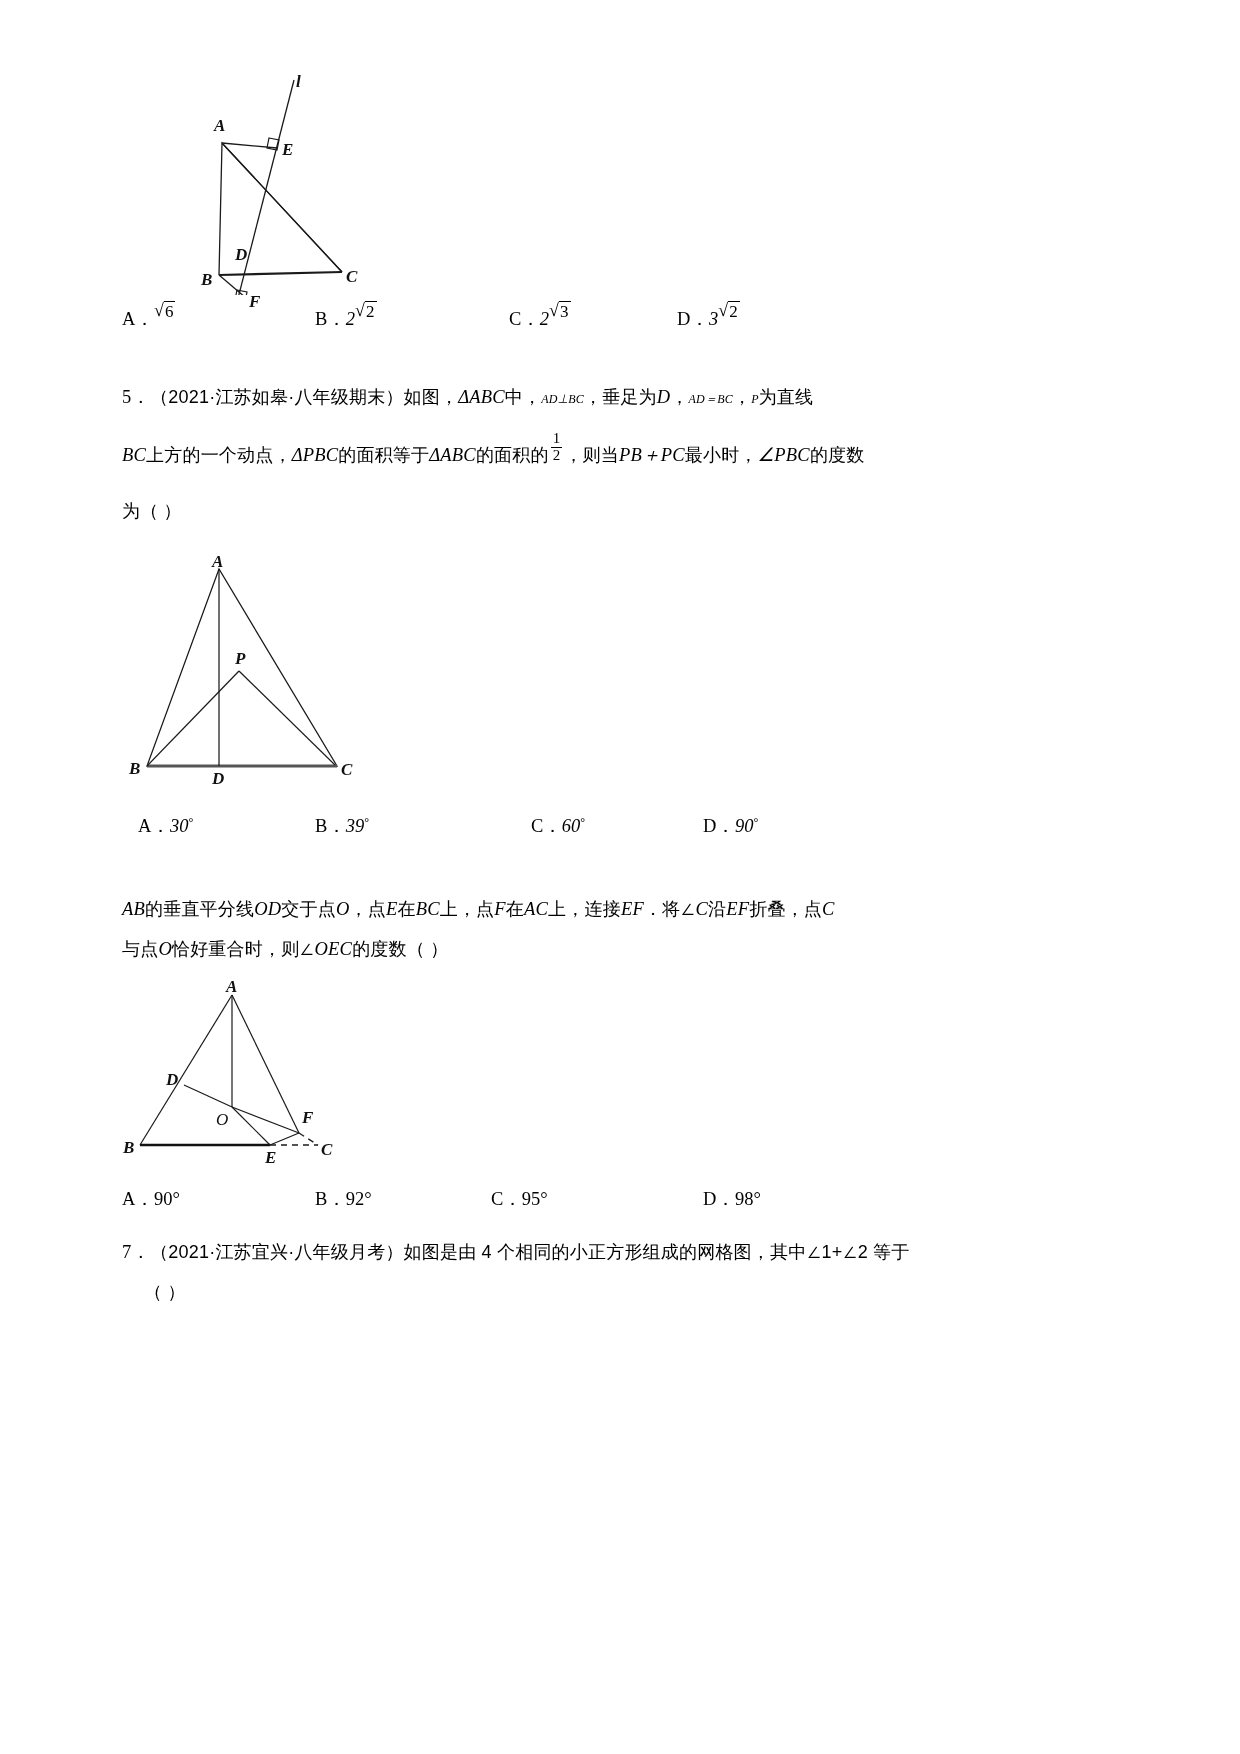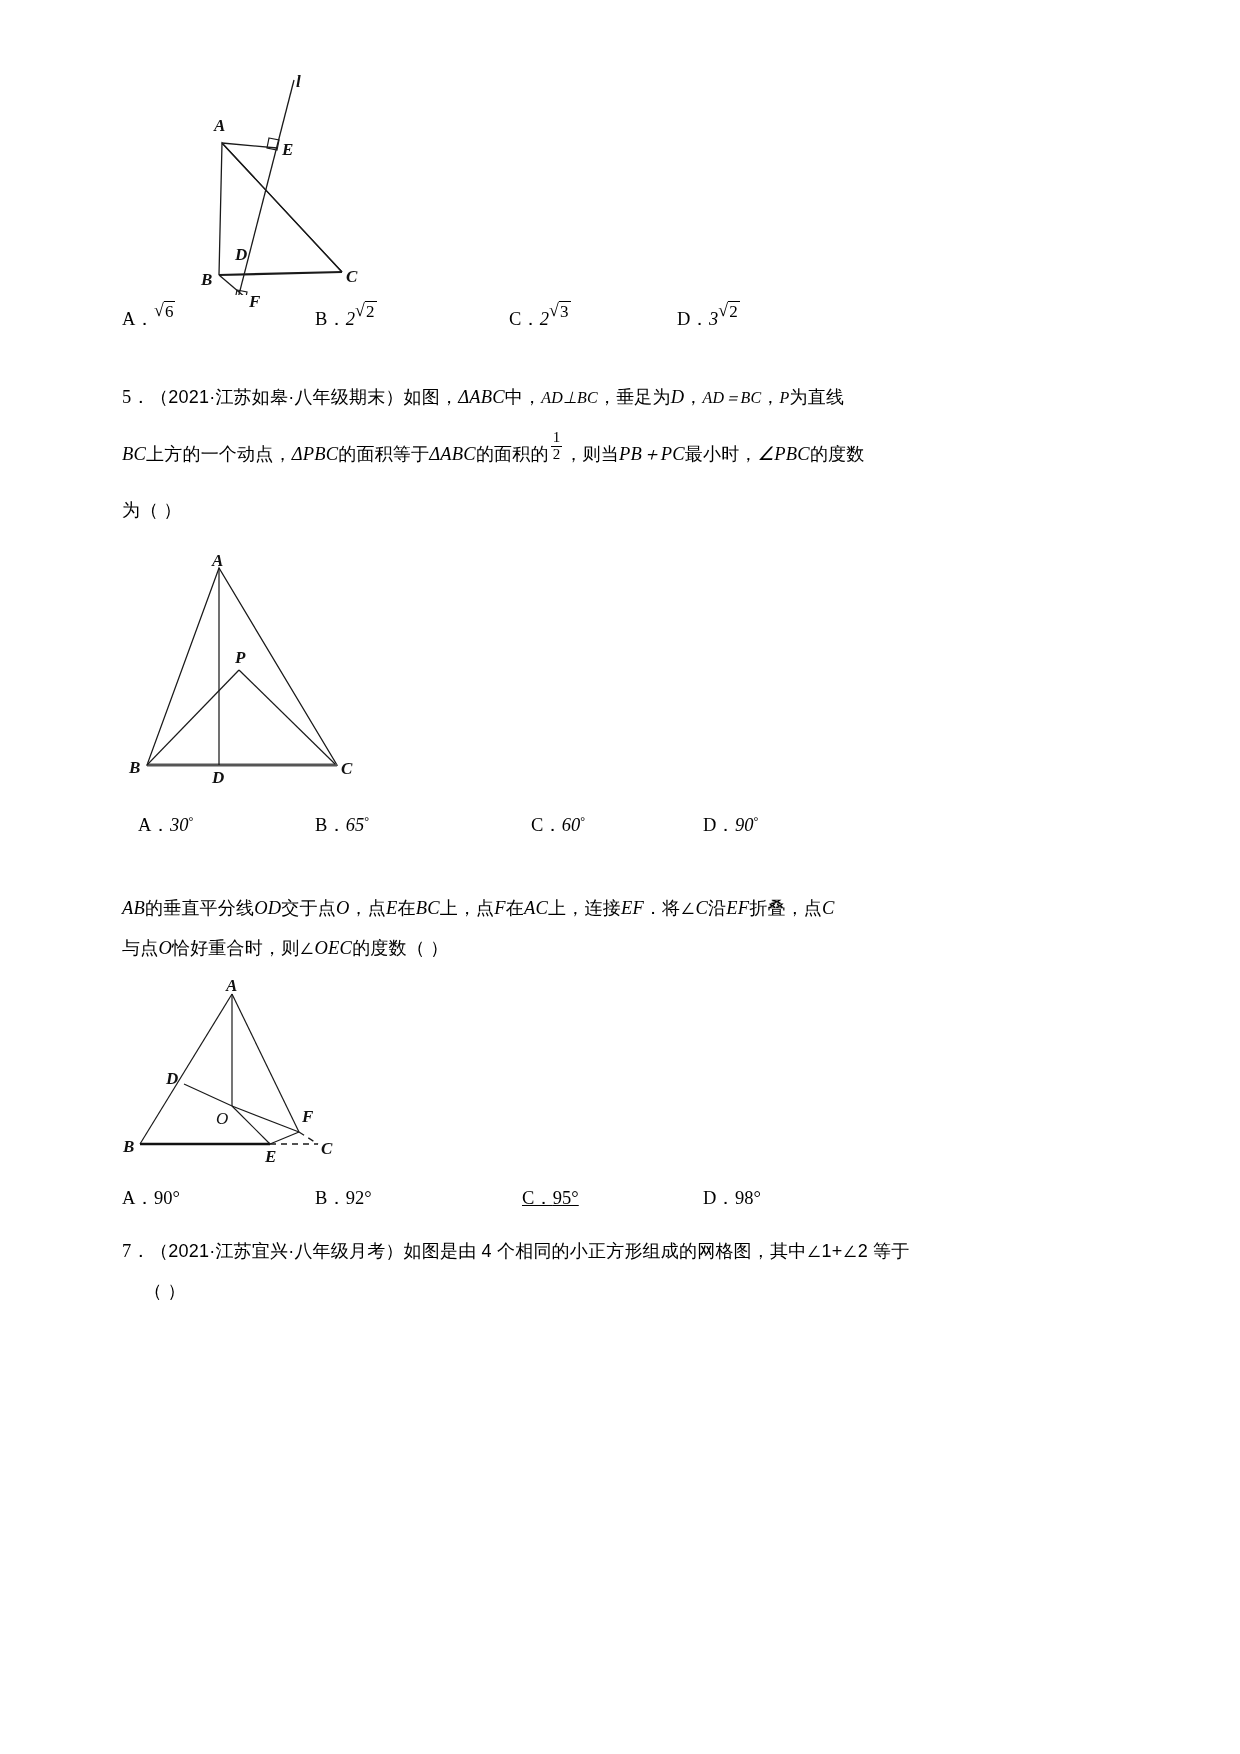--- a/index.html
+++ b/index.html
@@ -33,21 +33,21 @@
   .qline {
     font-family: "Liberation Serif", serif;
     font-size: 18.5px;
     line-height: 40px;
     color: #000;
     letter-spacing: 0.2px;
     white-space: nowrap;
   }
   .qline .cn { font-family: "Liberation Sans", sans-serif; font-size: 18px; }
   .mi { font-style: italic; font-family: "Liberation Serif", serif; }
-  .mi-sm { font-style: italic; font-family: "Liberation Serif", serif; font-size: 16px; }
+  .mi-sm { font-style: italic; font-family: "Liberation Serif", serif; font-size: 12px; }
 
   
   .options {
     position: relative;
     height: 46px;
     font-size: 18.5px;
   }
   .opt {
     position: absolute;
     top: 0;
@@ -206,21 +206,21 @@
       <span class="figlabel" style="left:219px; top:199px;">C</span>
       <span class="figlabel" style="left:90px; top:208px;">D</span>
       <span class="figlabel" style="left:113px; top:88px;">P</span>
     </div>
 
     <div class="options" style="margin-top:12px;">
       <div class="opt" style="left:16px;">
         <span class="lbl">A．</span><span class="val">30</span><span class="deg">°</span>
       </div>
       <div class="opt" style="left:193px;">
-        <span class="lbl">B．</span><span class="val">65</span><span class="deg">°</span>
+        <span class="lbl">B．</span><span class="val">39</span><span class="deg">°</span>
       </div>
       <div class="opt" style="left:409px;">
         <span class="lbl">C．</span><span class="val">60</span><span class="deg">°</span>
       </div>
       <div class="opt" style="left:581px;">
         <span class="lbl">D．</span><span class="val">90</span><span class="deg">°</span>
       </div>
     </div>
 
     <div class="spacer-md"></div>
@@ -269,21 +269,21 @@
       <span class="figlabel plain" style="left:94px; top:125px;">O</span>
     </div>
 
     <div class="options" style="margin-top:6px;">
       <div class="opt" style="left:0px;">
         <span class="lbl">A．</span><span>90°</span>
       </div>
       <div class="opt" style="left:193px;">
         <span class="lbl">B．</span><span>92°</span>
       </div>
-      <div class="opt" style="left:400px;text-decoration:underline;">
+      <div class="opt" style="left:369px;">
         <span class="lbl">C．</span><span>95°</span>
       </div>
       <div class="opt" style="left:581px;">
         <span class="lbl">D．</span><span>98°</span>
       </div>
     </div>
 
     <div class="qline">
       <span>7．</span><span class="cn">（2021·江苏宜兴·八年级月考）</span><span class="cn">如图是由 4 个相同的小正方形组成的网格图，其中∠1+∠2 等于</span>
     </div>

